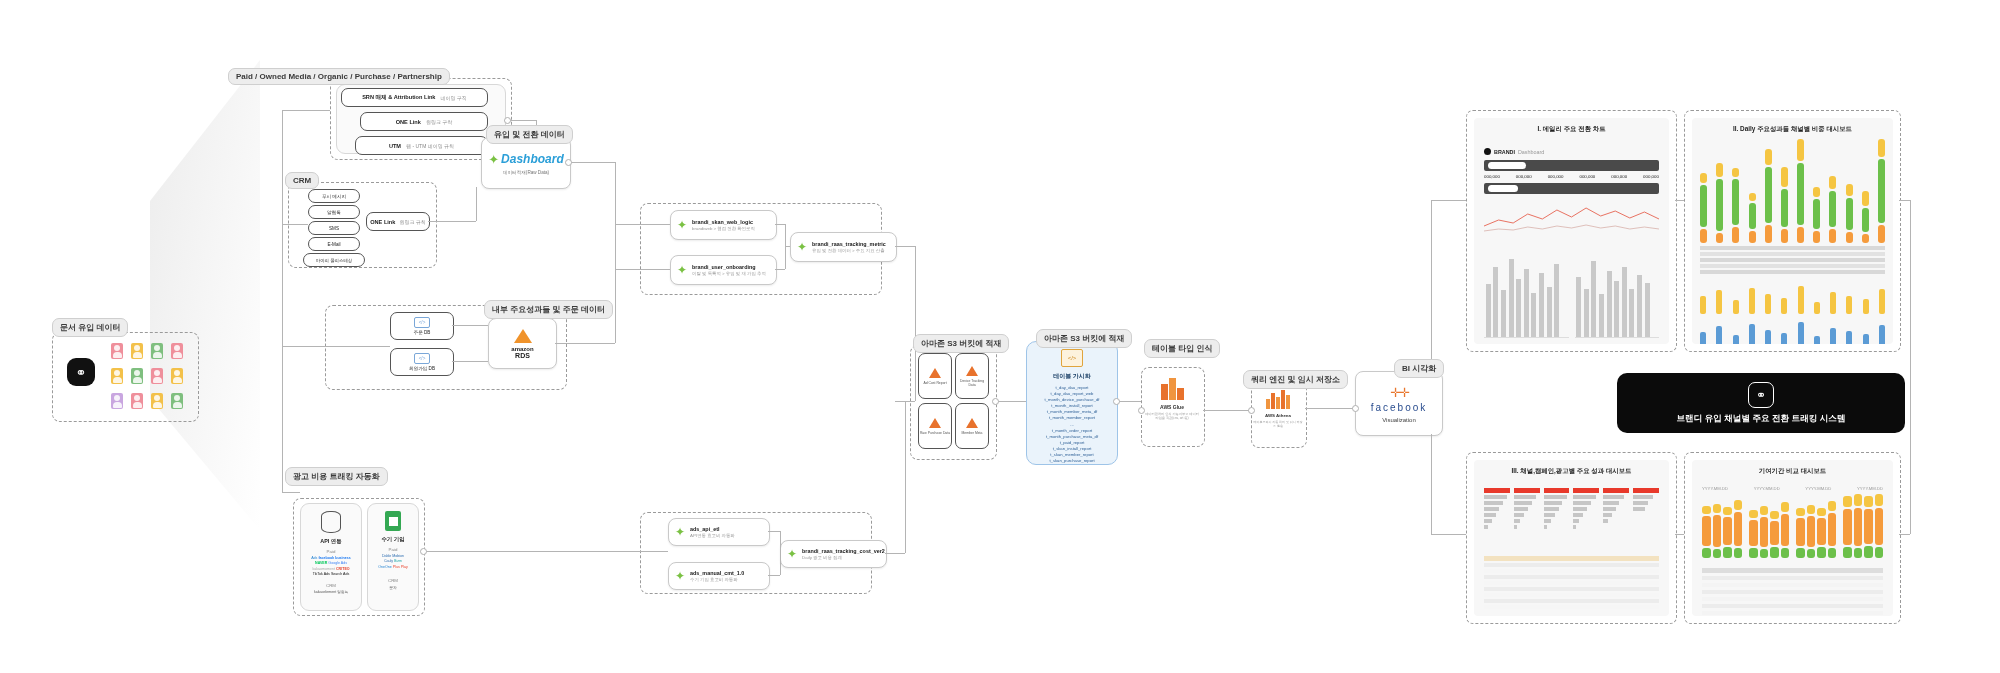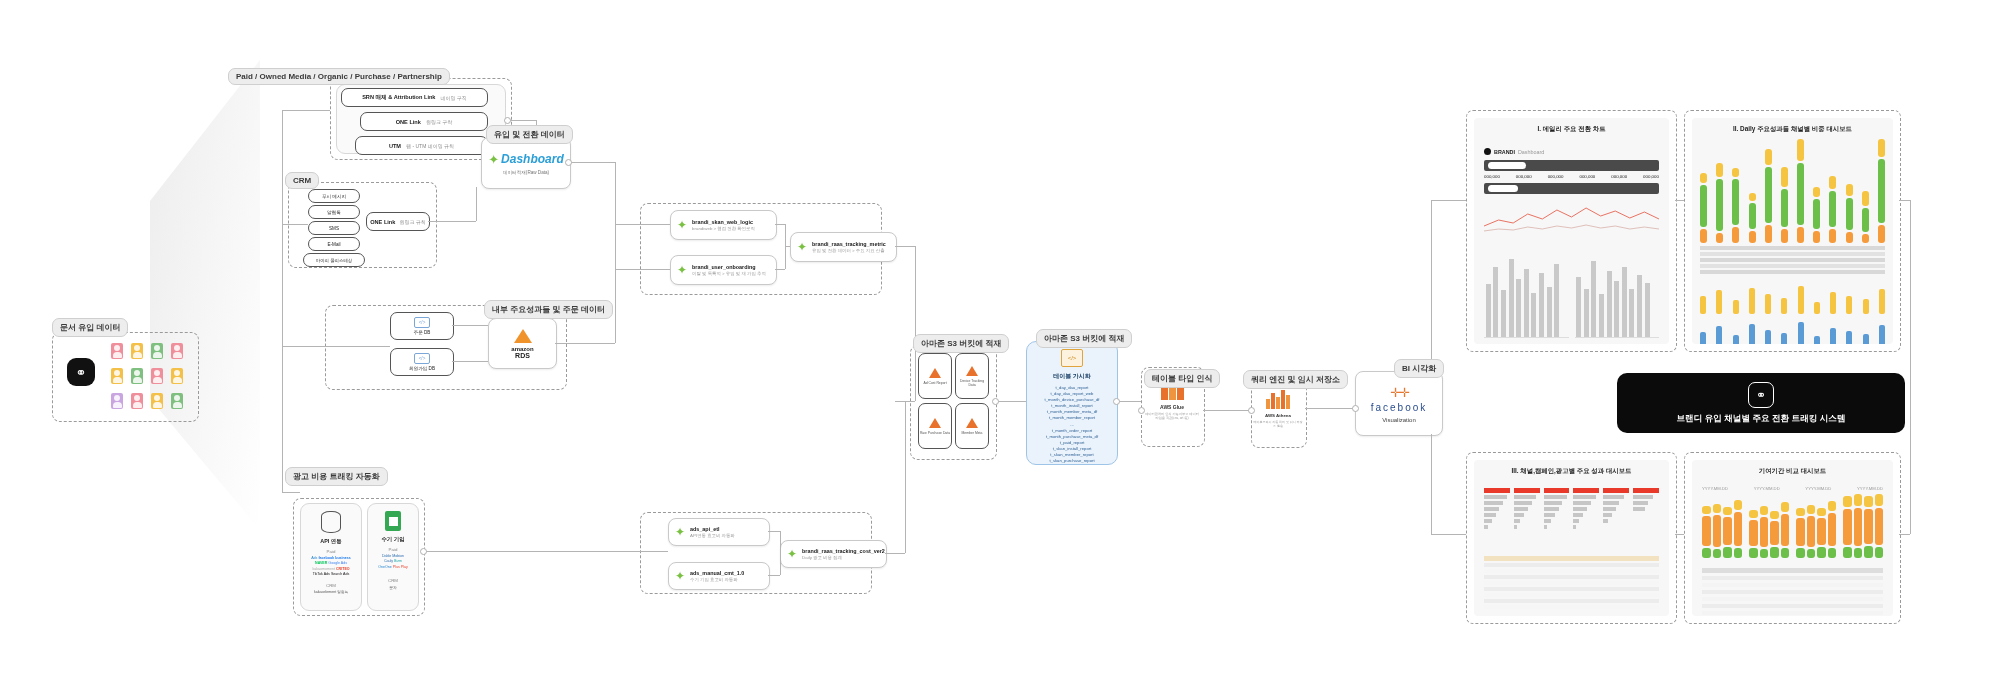--- a/index.html
+++ b/index.html
@@ -279,21 +279,21 @@
           <div>t_month_order_report</div>
         <div>t_month_purchase_meta_df</div>
           <div>t_paid_report</div>
         <div>t_skan_install_report</div>
           <div>t_skan_member_report</div>
         <div>t_skan_purchase_report</div>
       </div>
     </div>
   </div>
 
-  <div class="chip" style="left:1144px;top:369px;">테이블 타입 인식</div>
+  <div class="chip" style="left:1144px;top:339px;">테이블 타입 인식</div>
   <div class="dashed" style="left:1141px;top:367px;width:62px;height:78px;"></div>
   <div class="col" style="position:absolute;left:1141px;top:378px;width:62px;">
     <div style="display:flex;gap:1px;align-items:flex-end;">
       <div style="width:7px;height:16px;background:#e8722c;"></div>
       <div style="width:7px;height:22px;background:#f0953f;"></div>
       <div style="width:7px;height:12px;background:#e8722c;"></div>
     </div>
     <div style="font-size:5px;font-weight:bold;margin-top:4px;color:#333;">AWS Glue</div>
     <div style="font-size:3.2px;color:#999;text-align:center;margin-top:2px;width:56px;line-height:1.4;">데이터전처리 인식 가능여부로 데이터 타입을 직관(csv, ort 등)</div>
   </div>

